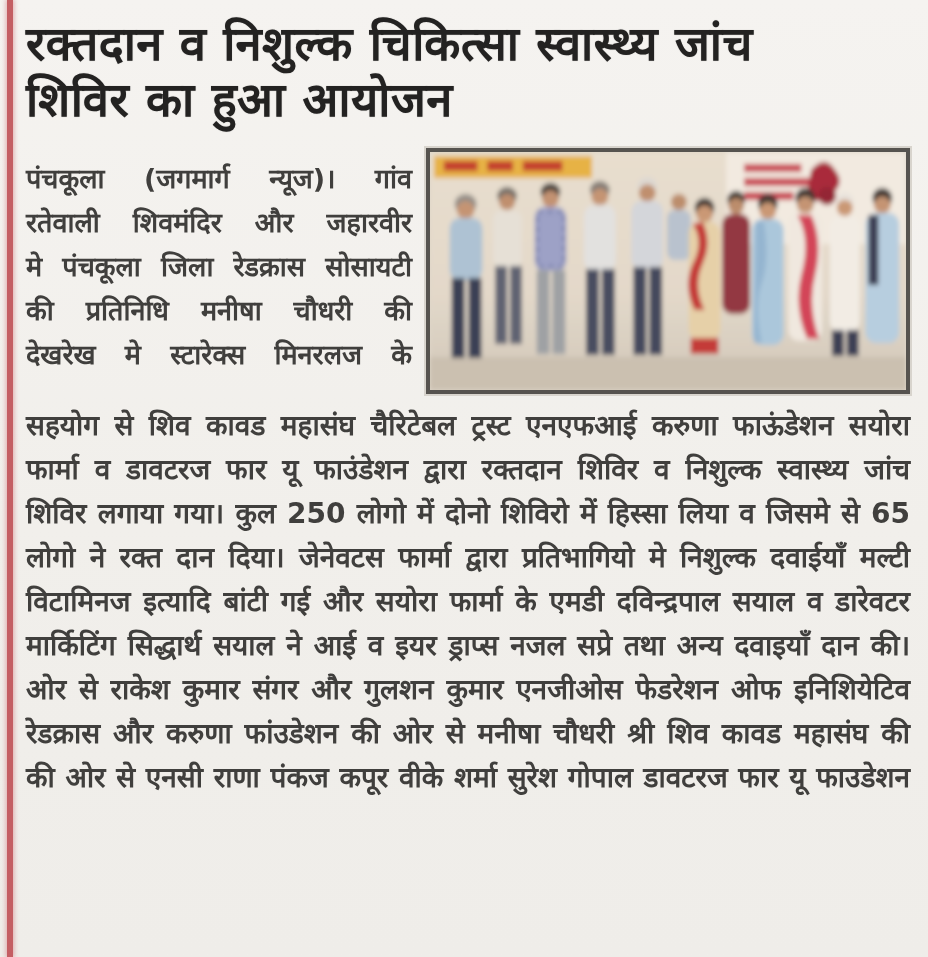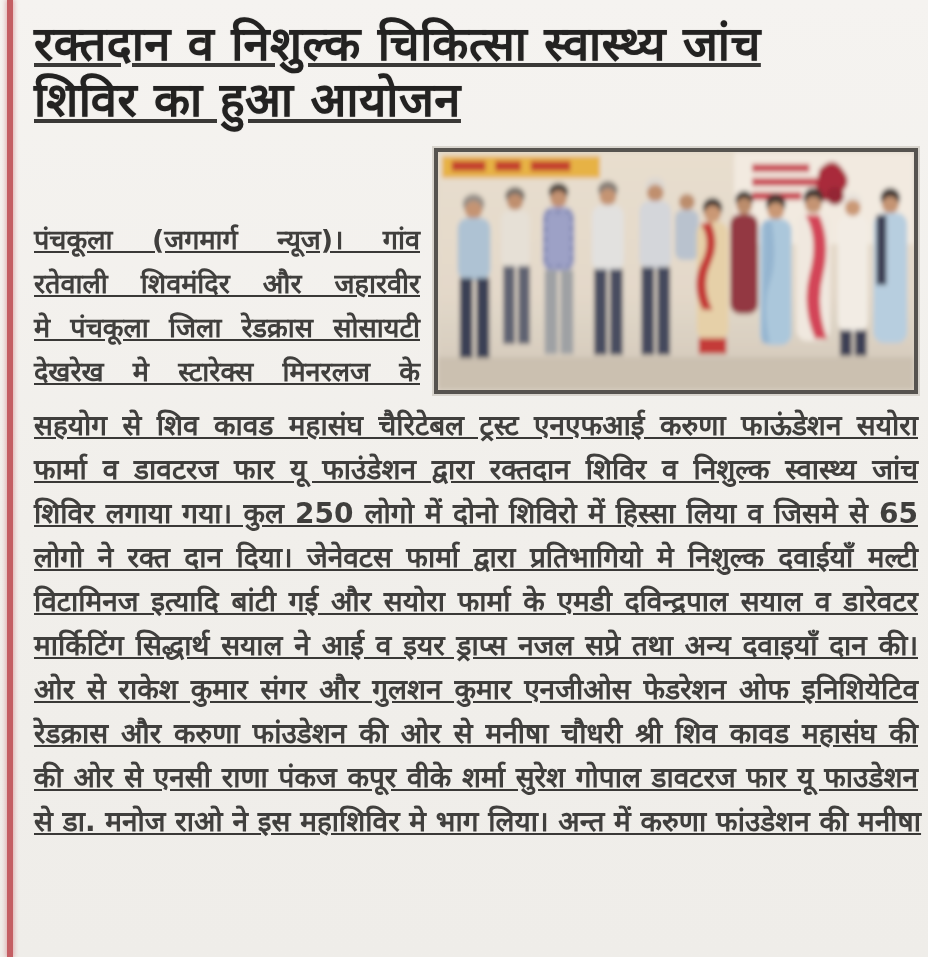--- a/index.html
+++ b/index.html
@@ -14,34 +14,34 @@
     background: linear-gradient(180deg, #f5f3f0 0%, #f1efeb 55%, #efede9 100%);
     overflow: hidden;
     color: #3a3937;
   }
   .left-rule {
     position: absolute; left: 7px; top: 0;
     width: 6px; height: 100%;
     background: #c45e63;
     box-shadow: 0 0 5px 1px rgba(205,110,115,.55);
   }
-  .content { position: absolute; left: 34px; top: 0; width: 884px; text-decoration: underline; }
+  .content { position: absolute; left: 26px; top: 0; width: 884px; }
 
   .headline {
     padding-top: 16px;
     font-weight: bold;
     color: #232221;
     font-size: 47px;
     line-height: 56px;
     letter-spacing: 0.5px;
     text-shadow: 0 0 1px rgba(30,30,30,.35);
   }
   .headline .hl { display: block; }
 
-  .lede-row { display: flex; margin-top: 12px; align-items: flex-end; }
+  .lede-row { display: flex; margin-top: 12px; align-items: center; }
   .column {
     width: 386px;
     flex: 0 0 386px;
     font-size: 27px;
     font-weight: 600;
     line-height: 44px;
     color: #403f3d;
   }
   .column .ln {
     text-align: justify;
@@ -88,20 +88,21 @@
     <h1 class="headline">
       <span class="hl">रक्तदान व निशुल्क चिकित्सा स्वास्थ्य जांच</span>
       <span class="hl">शिविर का हुआ आयोजन</span>
     </h1>
 
     <div class="lede-row">
       <div class="column">
         <div class="ln">पंचकूला (जगमार्ग न्यूज)। गांव</div>
         <div class="ln">रतेवाली शिवमंदिर और जहारवीर</div>
         <div class="ln">मे पंचकूला जिला रेडक्रास सोसायटी</div>
+        <div class="ln">की प्रतिनिधि मनीषा चौधरी की</div>
         <div class="ln">देखरेख मे स्टारेक्स मिनरलज के</div>
       </div>
 
       <figure class="photo" role="img" aria-label="Blurry group photograph of about thirteen camp participants — men in light shirts at left, women in salwar suits and white medical coats at right, standing before a wall with a banner">
         <svg viewBox="0 0 482 238" preserveAspectRatio="none">
           <defs>
             <filter id="blur" x="-5%" y="-5%" width="110%" height="110%">
               <feGaussianBlur stdDeviation="2.4"></feGaussianBlur>
             </filter>
             <linearGradient id="wall" x1="0" y1="0" x2="0" y2="1">
@@ -225,17 +226,16 @@
     <div class="body-text">
       <div class="ln">सहयोग से शिव कावड महासंघ चैरिटेबल ट्रस्ट एनएफआई करुणा फाऊंडेशन सयोरा</div>
       <div class="ln">फार्मा व डावटरज फार यू फाउंडेशन द्वारा रक्तदान शिविर व निशुल्क स्वास्थ्य जांच</div>
       <div class="ln">शिविर लगाया गया। कुल 250 लोगो में दोनो शिविरो में हिस्सा लिया व जिसमे से 65</div>
       <div class="ln">लोगो ने रक्त दान दिया। जेनेवटस फार्मा द्वारा प्रतिभागियो मे निशुल्क दवाईयाँ मल्टी</div>
       <div class="ln">विटामिनज इत्यादि बांटी गई और सयोरा फार्मा के एमडी दविन्द्रपाल सयाल व डारेवटर</div>
       <div class="ln">मार्किटिंग सिद्धार्थ सयाल ने आई व इयर ड्राप्स नजल सप्रे तथा अन्य दवाइयाँ दान की।</div>
       <div class="ln">ओर से राकेश कुमार संगर और गुलशन कुमार एनजीओस फेडरेशन ओफ इनिशियेटिव</div>
       <div class="ln">रेडक्रास और करुणा फांउडेशन की ओर से मनीषा चौधरी श्री शिव कावड महासंघ की</div>
       <div class="ln">की ओर से एनसी राणा पंकज कपूर वीके शर्मा सुरेश गोपाल डावटरज फार यू फाउडेशन</div>
-      <div class="ln">से डा. मनोज राओ ने इस महाशिविर मे भाग लिया। अन्त में करुणा फांउडेशन की मनीषा</div>
     </div>
 
   </div>
 </div>
 
 </body></html>

